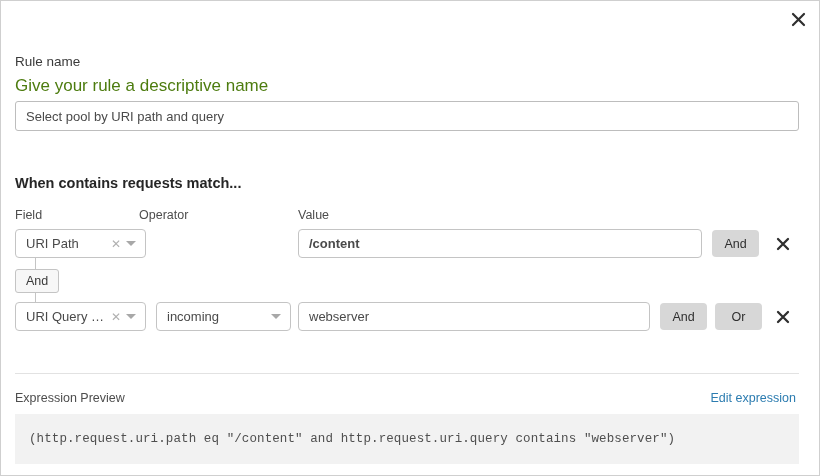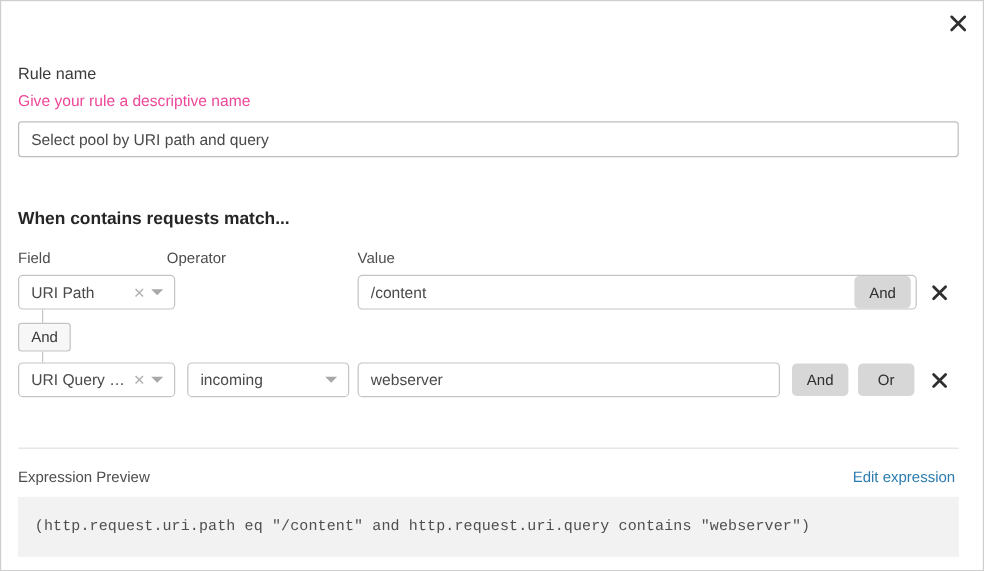--- a/index.html
+++ b/index.html
@@ -47,22 +47,22 @@
   
   .section-label {
     position: absolute;
     left: 14px;
     font-size: 13.5px;
     color: #3a3a3a;
   }
   .helper-text {
     position: absolute;
     left: 14px;
-    font-size: 13px;
-    color: #ec4899;
+    font-size: 17px;
+    color: #4d7c0f;
   }
   .rule-name-input {
     position: absolute;
     left: 14px;
     top: 100px;
     width: 784px;
     height: 30px;
     border: 1px solid #bdbdbd;
     border-radius: 3px;
     background: #fff;
@@ -152,21 +152,21 @@
     height: 29px;
     border: 1px solid #c4c4c4;
     border-radius: 4px;
     background: #fff;
     font-family: "Liberation Sans", sans-serif;
     font-size: 13px;
     color: #4a4a4a;
     padding: 0 10px;
     outline: none;
   }
-  .row1 .value-input { width: 466px; }
+  .row1 .value-input { width: 404px; font-weight: bold; }
   .row2 .value-input { width: 352px; }
   .value-input::placeholder { color: #9a9a9a; }
 
   .logic-btn {
     position: absolute;
     height: 27px;
     top: 1px;
     min-width: 47px;
     padding: 0 11px;
     border: none;

